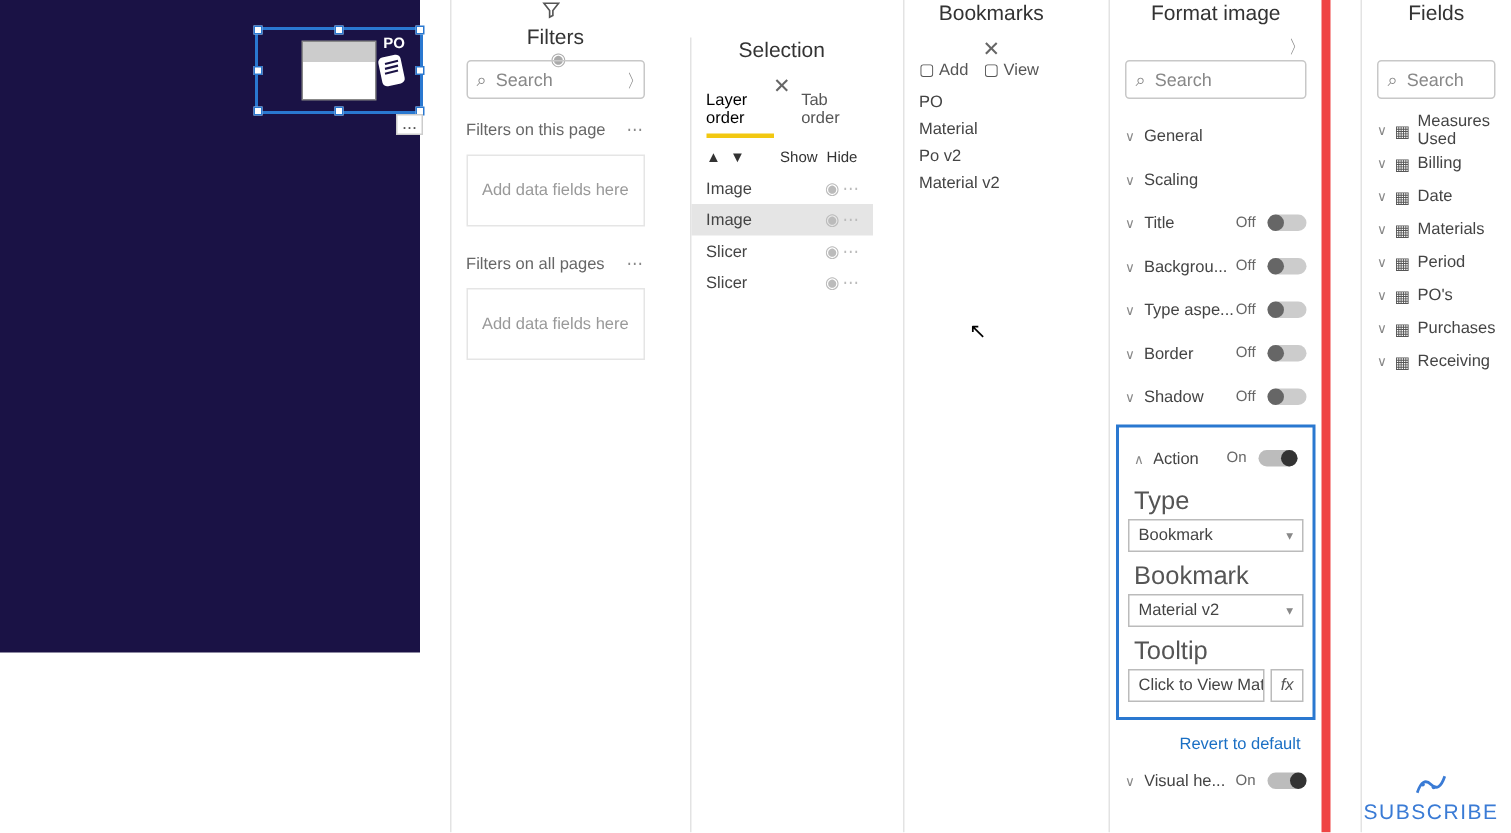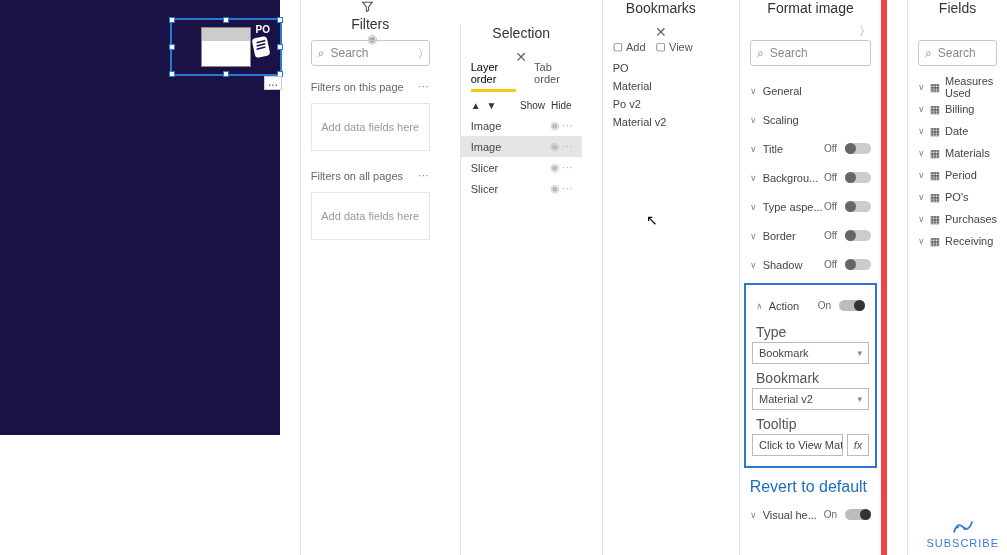--- a/index.html
+++ b/index.html
@@ -64,36 +64,36 @@
 .fmt-row { display:flex; align-items:center; height:29px; padding:0 10px; font-size:11px; color:#444;}
 .fmt-row .chev-s{margin-right:6px; color:#888; font-size:9px;}
 .fmt-row .lbl{flex:1; white-space:nowrap; overflow:hidden; text-overflow:ellipsis;}
 .toggle { width:26px; height:11px; background:#ccc; border-radius:6px; position:relative; margin-left:4px;}
 .toggle .knob{width:11px;height:11px;border-radius:50%;background:#666;position:absolute;top:0;}
 .toggle.off .knob{left:0;}
 .toggle.on{background:#bcbcbc;}
 .toggle.on .knob{right:0;background:#333;}
 .toggle-txt{font-size:10px;color:#666;margin-right:4px;}
 .action-box{ margin:4px; border:2px solid #2a78d0; padding:6px 6px 8px 6px;}
-.field-lbl{font-size:14px;color:#555;margin:4px 0 2px 4px;}
+.field-lbl{font-size:17px;color:#555;margin:4px 0 2px 4px;}
 .dd{height:22px;border:1px solid #bbb;display:flex;align-items:center;padding:0 6px;font-size:11px;color:#444;justify-content:space-between;margin:0 0 6px 0;}
 .dd .car{color:#888;font-size:9px;}
 .tooltip-row{display:flex;gap:4px;margin:0 0 2px 0;}
 .tooltip-in{flex:1;height:22px;border:1px solid #bbb;padding:0 6px;font-size:11px;color:#444;display:flex;align-items:center;overflow:hidden;white-space:nowrap;text-overflow:ellipsis;}
 .fx-btn{width:22px;height:22px;border:1px solid #bbb;display:flex;align-items:center;justify-content:center;font-style:italic;font-size:11px;color:#555;}
-.revert{color:#1a6fc4;font-size:16px;text-align:right;padding:6px 14px 4px 0;cursor:pointer;}
+.revert{color:#1a6fc4;font-size:11px;text-align:right;padding:6px 14px 4px 0;cursor:pointer;}
 
 
 .fields { flex:1; }
 .field-item{display:flex;align-items:center;height:22px;padding:0 10px;font-size:11px;color:#444;cursor:pointer;}
 .field-item .chev-s{margin-right:5px;color:#888;font-size:9px;}
 .field-item .tbl-ico{margin-right:5px;color:#555;font-size:11px;}
 
 
-.subscribe { position:absolute; right:8px; bottom:6px; text-align:left; color:#3a7bd5; font-size:11px; letter-spacing:1px;}
+.subscribe { position:absolute; right:8px; bottom:6px; text-align:left; color:#3a7bd5; font-size:14px; letter-spacing:1px;}
 .subscribe svg{display:block;margin:0 auto 2px auto;}
 
 
 .cursor{position:absolute;left:646px;top:212px;font-size:14px;color:#000;pointer-events:none;}
 </style>
 </head>
 <body>
 
 <div class="app">
 

